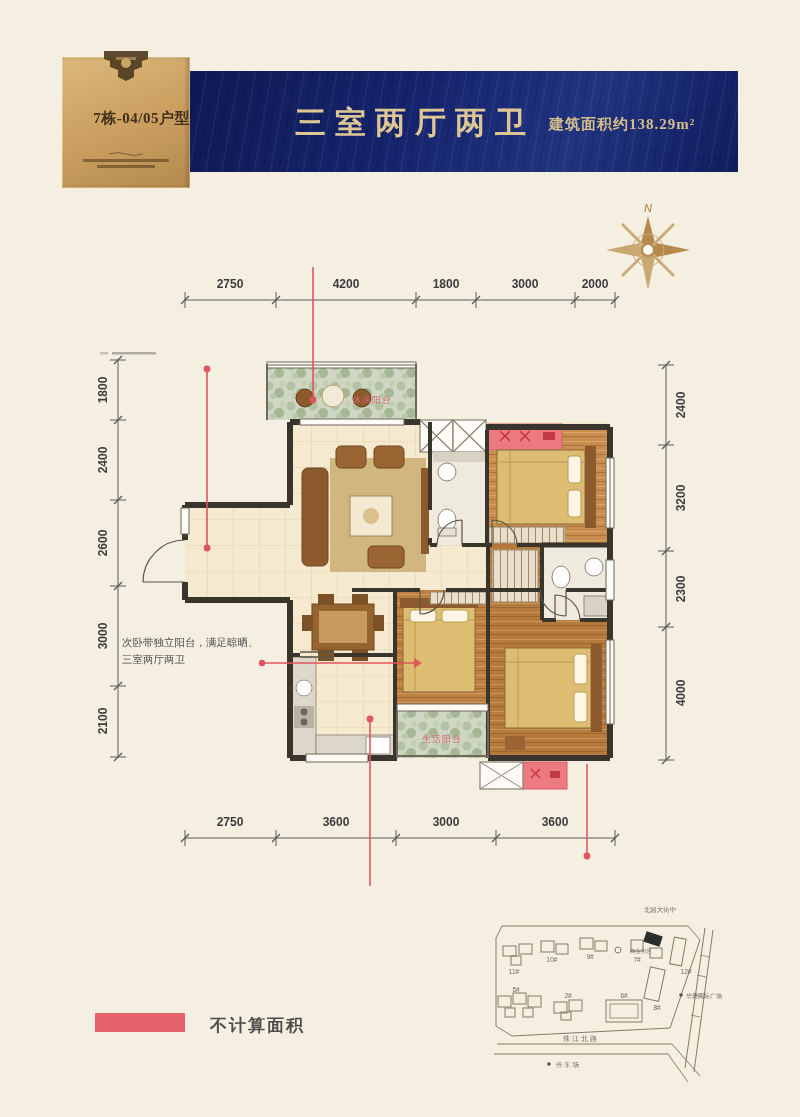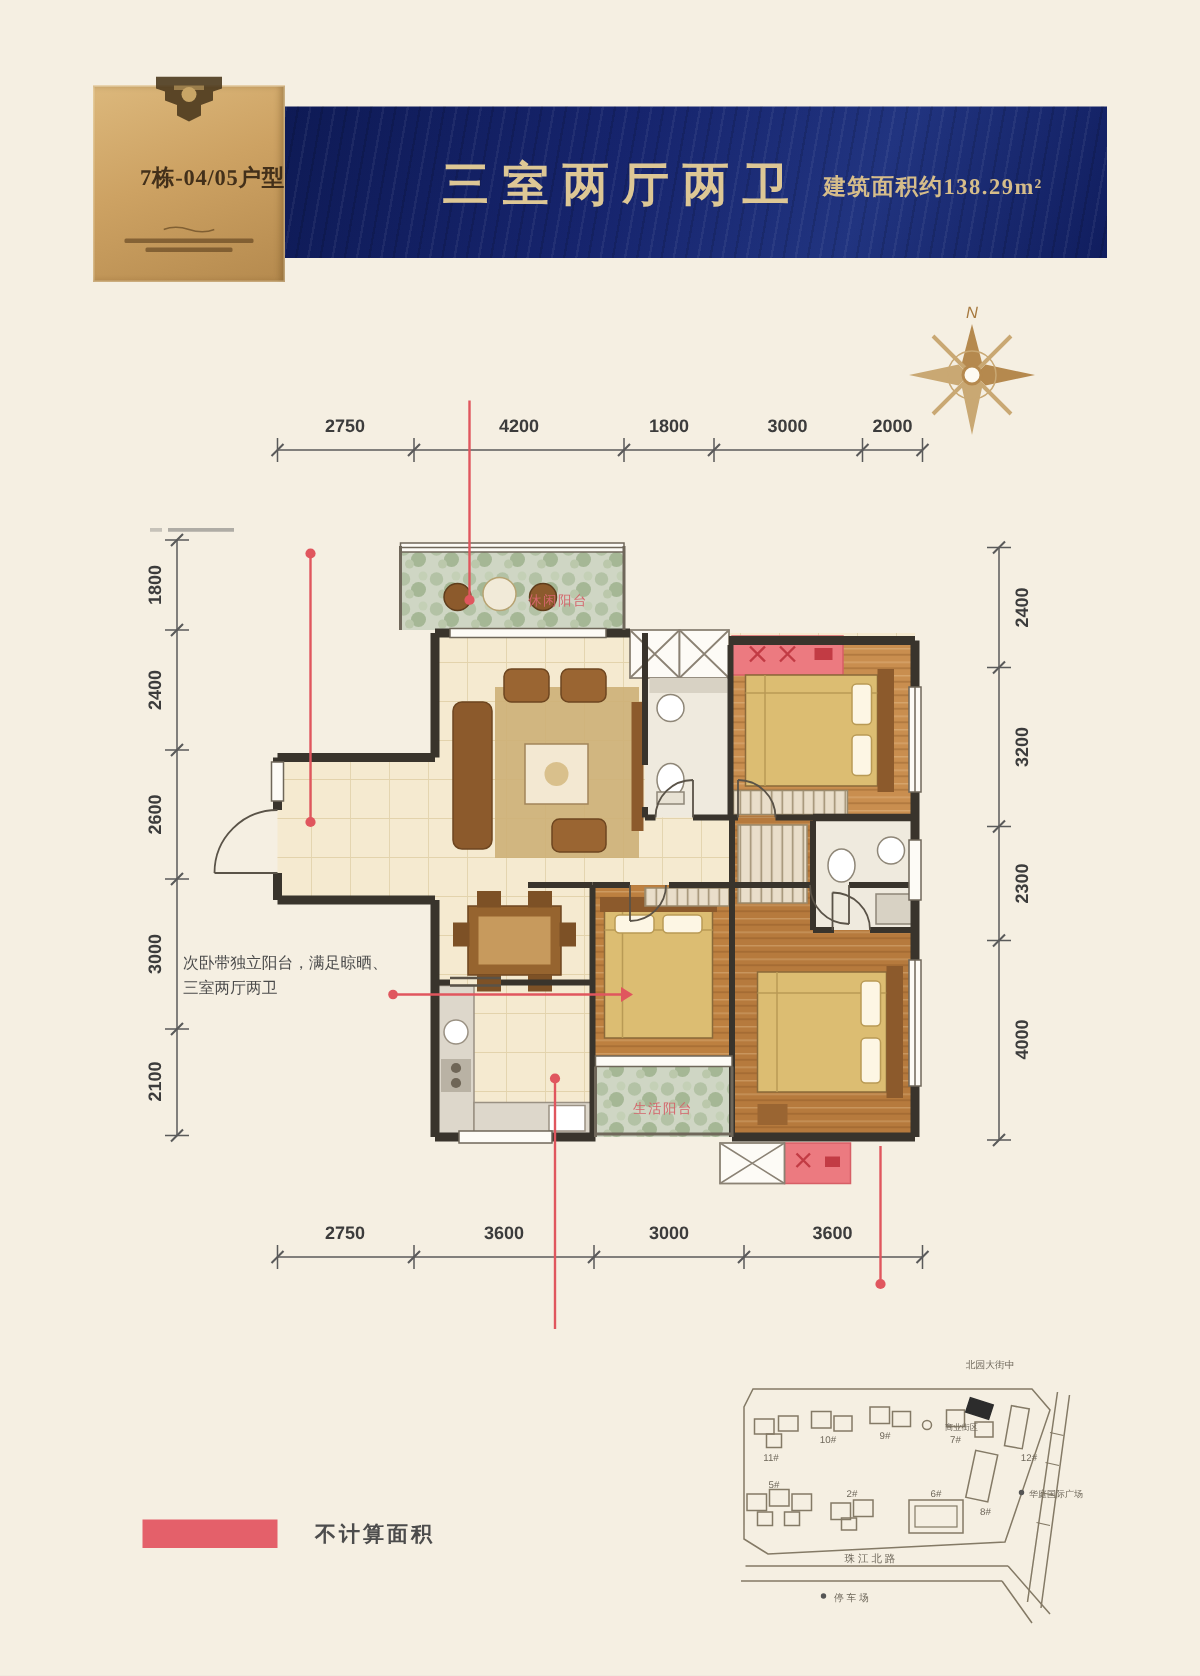--- a/index.html
+++ b/index.html
@@ -32,21 +32,21 @@
   
   .dim{position:absolute;color:#3c3c3c;font-size:12px;font-weight:bold;transform:translate(-50%,-50%);white-space:nowrap;}
   .dim.v{transform:translate(-50%,-50%) rotate(-90deg);}
 
   
   .callout{position:absolute;left:110px;top:634px;width:168px;color:#4c4c4c;
     font-size:10.5px;line-height:1.65;margin-left:12px;}
 
   
   .legend-swatch{position:absolute;left:95px;top:1013px;width:90px;height:19px;background:#e4606a;}
-  .legend-label{position:absolute;left:210px;top:1014px;font-size:14px;color:#4c4c4c;letter-spacing:2px;font-weight:bold;}
+  .legend-label{position:absolute;left:210px;top:1014px;font-size:17px;color:#4c4c4c;letter-spacing:2px;font-weight:bold;}
 
   svg text{font-family:"Liberation Sans",sans-serif;}
 </style>
 </head>
 <body>
 
 <div id="page">
 
   <div class="banner">
     <div class="banner-title">三室两厅两卫</div>

